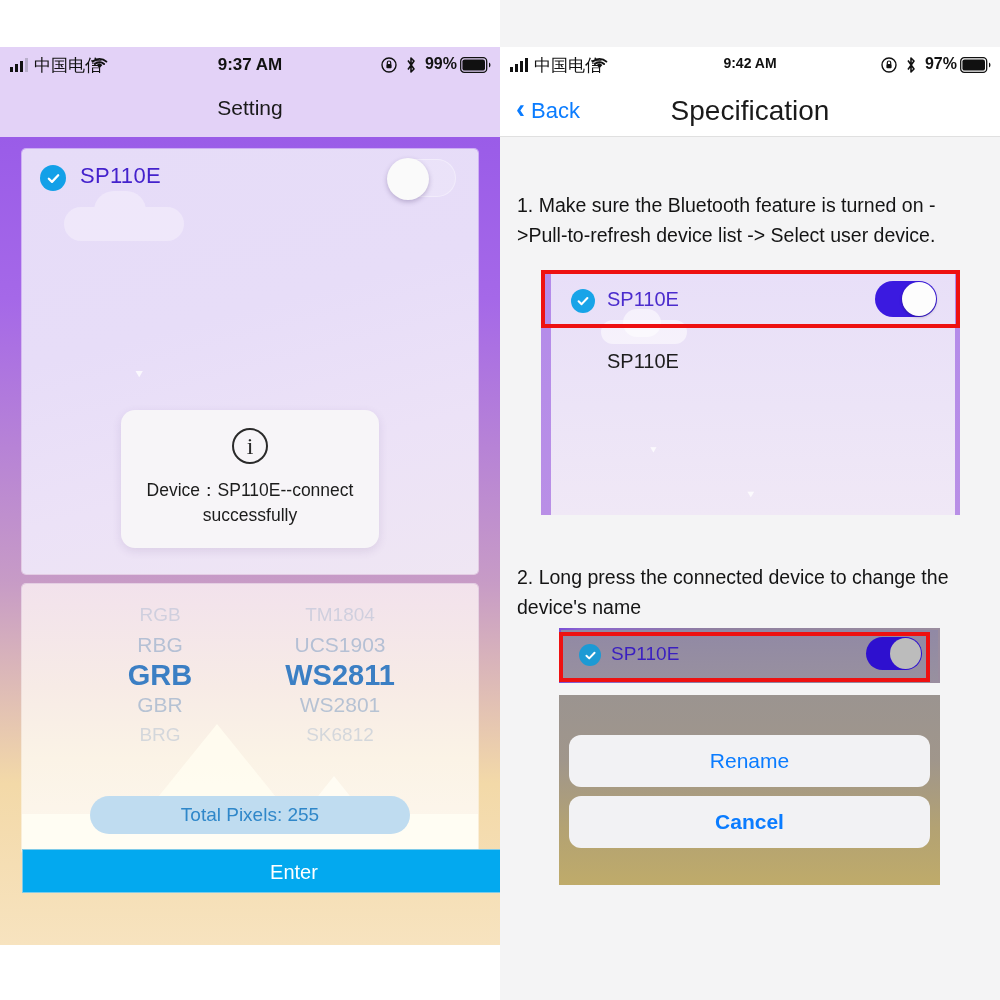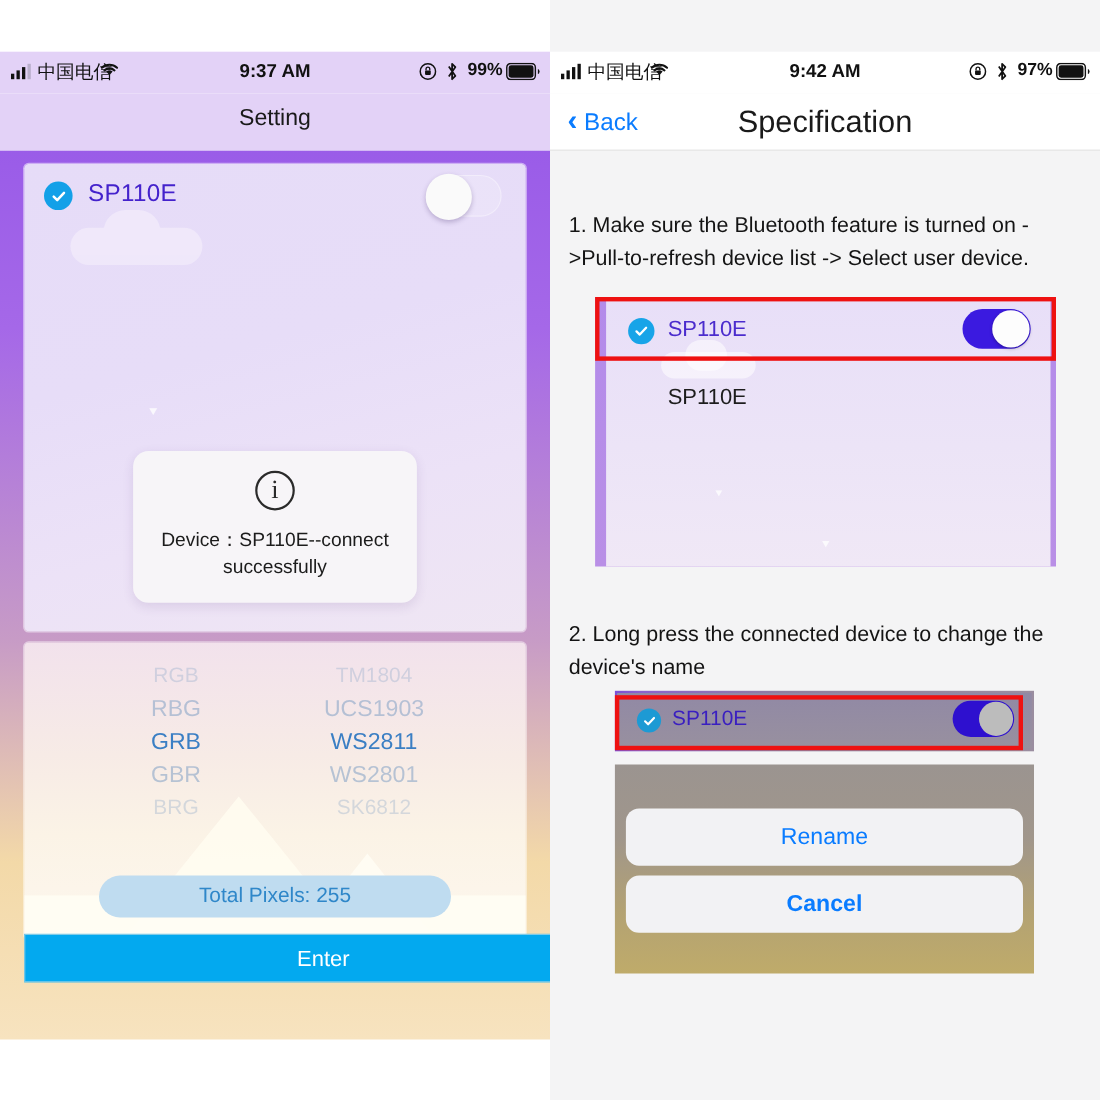--- a/index.html
+++ b/index.html
@@ -104,21 +104,21 @@
   .mt-base{ position:absolute; bottom:0; left:0; width:100%; height:40px; background:rgba(255,253,243,.95); }
 
   .picker{
     position:relative; display:flex; justify-content:center; gap:40px;
     padding-top:16px;
   }
   .pcol{ width:140px; text-align:center; }
   .pitem{ font-size:21px; line-height:30px; color:#8fa9c9; }
   .pitem.f2{ opacity:.35; font-size:19px; }
   .pitem.f1{ opacity:.62; }
-  .pitem.sel{ color:#3b7fc4; opacity:1; font-size:21px; font-weight:400; }
+  .pitem.sel{ color:#3b7fc4; opacity:1; font-size:29px; font-weight:700; }
 
   .pixels-pill{
     position:absolute; left:50%; transform:translateX(-50%); bottom:20px;
     width:320px; height:38px; line-height:38px; text-align:center;
     background:#bfdcf0; border-radius:19px;
     color:#2f87c9; font-size:19px;
   }
   .enter-btn{
     position:absolute; left:22px; bottom:52px; width:544px; height:44px;
     background:#03a9ef; color:#ffffff; font-size:20px;
@@ -354,21 +354,21 @@
         <i style="width:3px;height:14px;background:#111;display:block;"></i>
       </span>
       <span style="position:absolute;left:34px;top:7px;font-size:17px;color:#111;">中国电信</span>
       <span style="position:absolute;left:90px;top:9px;">
         <svg width="19" height="14" viewBox="0 0 19 14">
             <path d="M9.5 12.3 L6.6 9.1 a4.3 4.3 0 0 1 5.8 0 Z" fill="#111"></path>
             <path d="M2.6 5.6 a10 10 0 0 1 13.8 0" stroke="#111" stroke-width="1.9" fill="none" stroke-linecap="round"></path>
             <path d="M4.9 8.0 a6.7 6.7 0 0 1 9.2 0" stroke="#111" stroke-width="1.9" fill="none" stroke-linecap="round"></path>
           </svg>
       </span>
-      <span style="position:absolute;left:0;top:8px;width:500px;text-align:center;font-size:17px;font-weight:bold;color:#111;">9:42 AM</span>
+      <span style="position:absolute;left:0;top:8px;width:500px;text-align:center;font-size:14px;font-weight:bold;color:#111;">9:42 AM</span>
       <span style="position:absolute;right:103px;top:10px;">
         <svg width="16" height="16" viewBox="0 0 16 16">
             <circle cx="8" cy="8" r="7" stroke="#111" stroke-width="1.4" fill="none"></circle>
             <rect x="5.4" y="7" width="5.2" height="4.2" rx="1" fill="#111"></rect>
             <path d="M6.3 7 v-1.3 a1.7 1.7 0 0 1 3.4 0 V7" stroke="#111" stroke-width="1.2" fill="none"></path>
           </svg>
       </span>
       <span style="position:absolute;right:83px;top:8px;">
         <svg width="12" height="20" viewBox="0 0 12 20">
             <path d="M3 5.5 L9 14 L6 17 V3 L9 6 L3 14.5" stroke="#111" stroke-width="1.6" fill="none" stroke-linejoin="round"></path>

